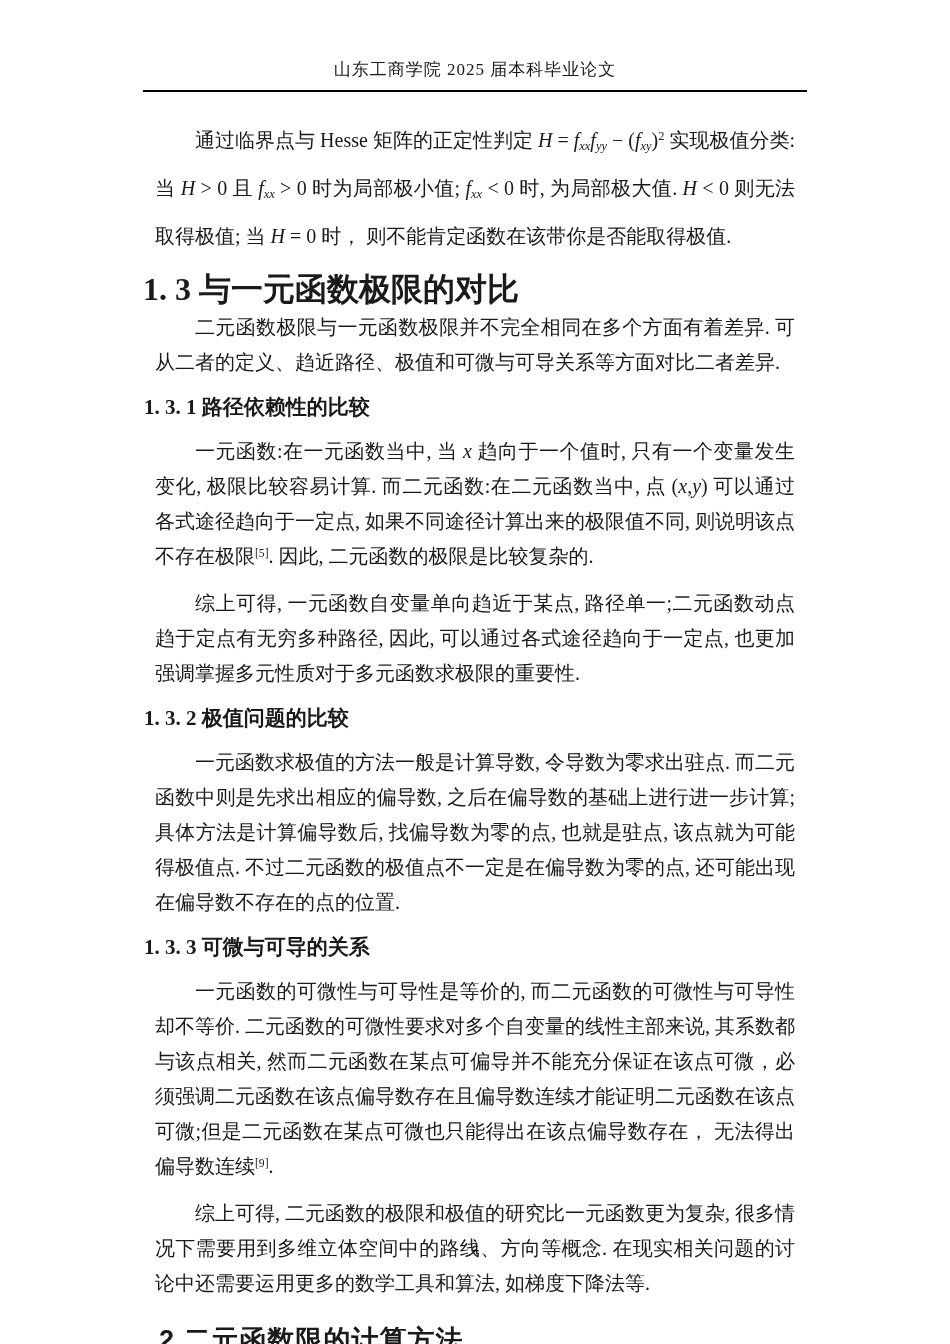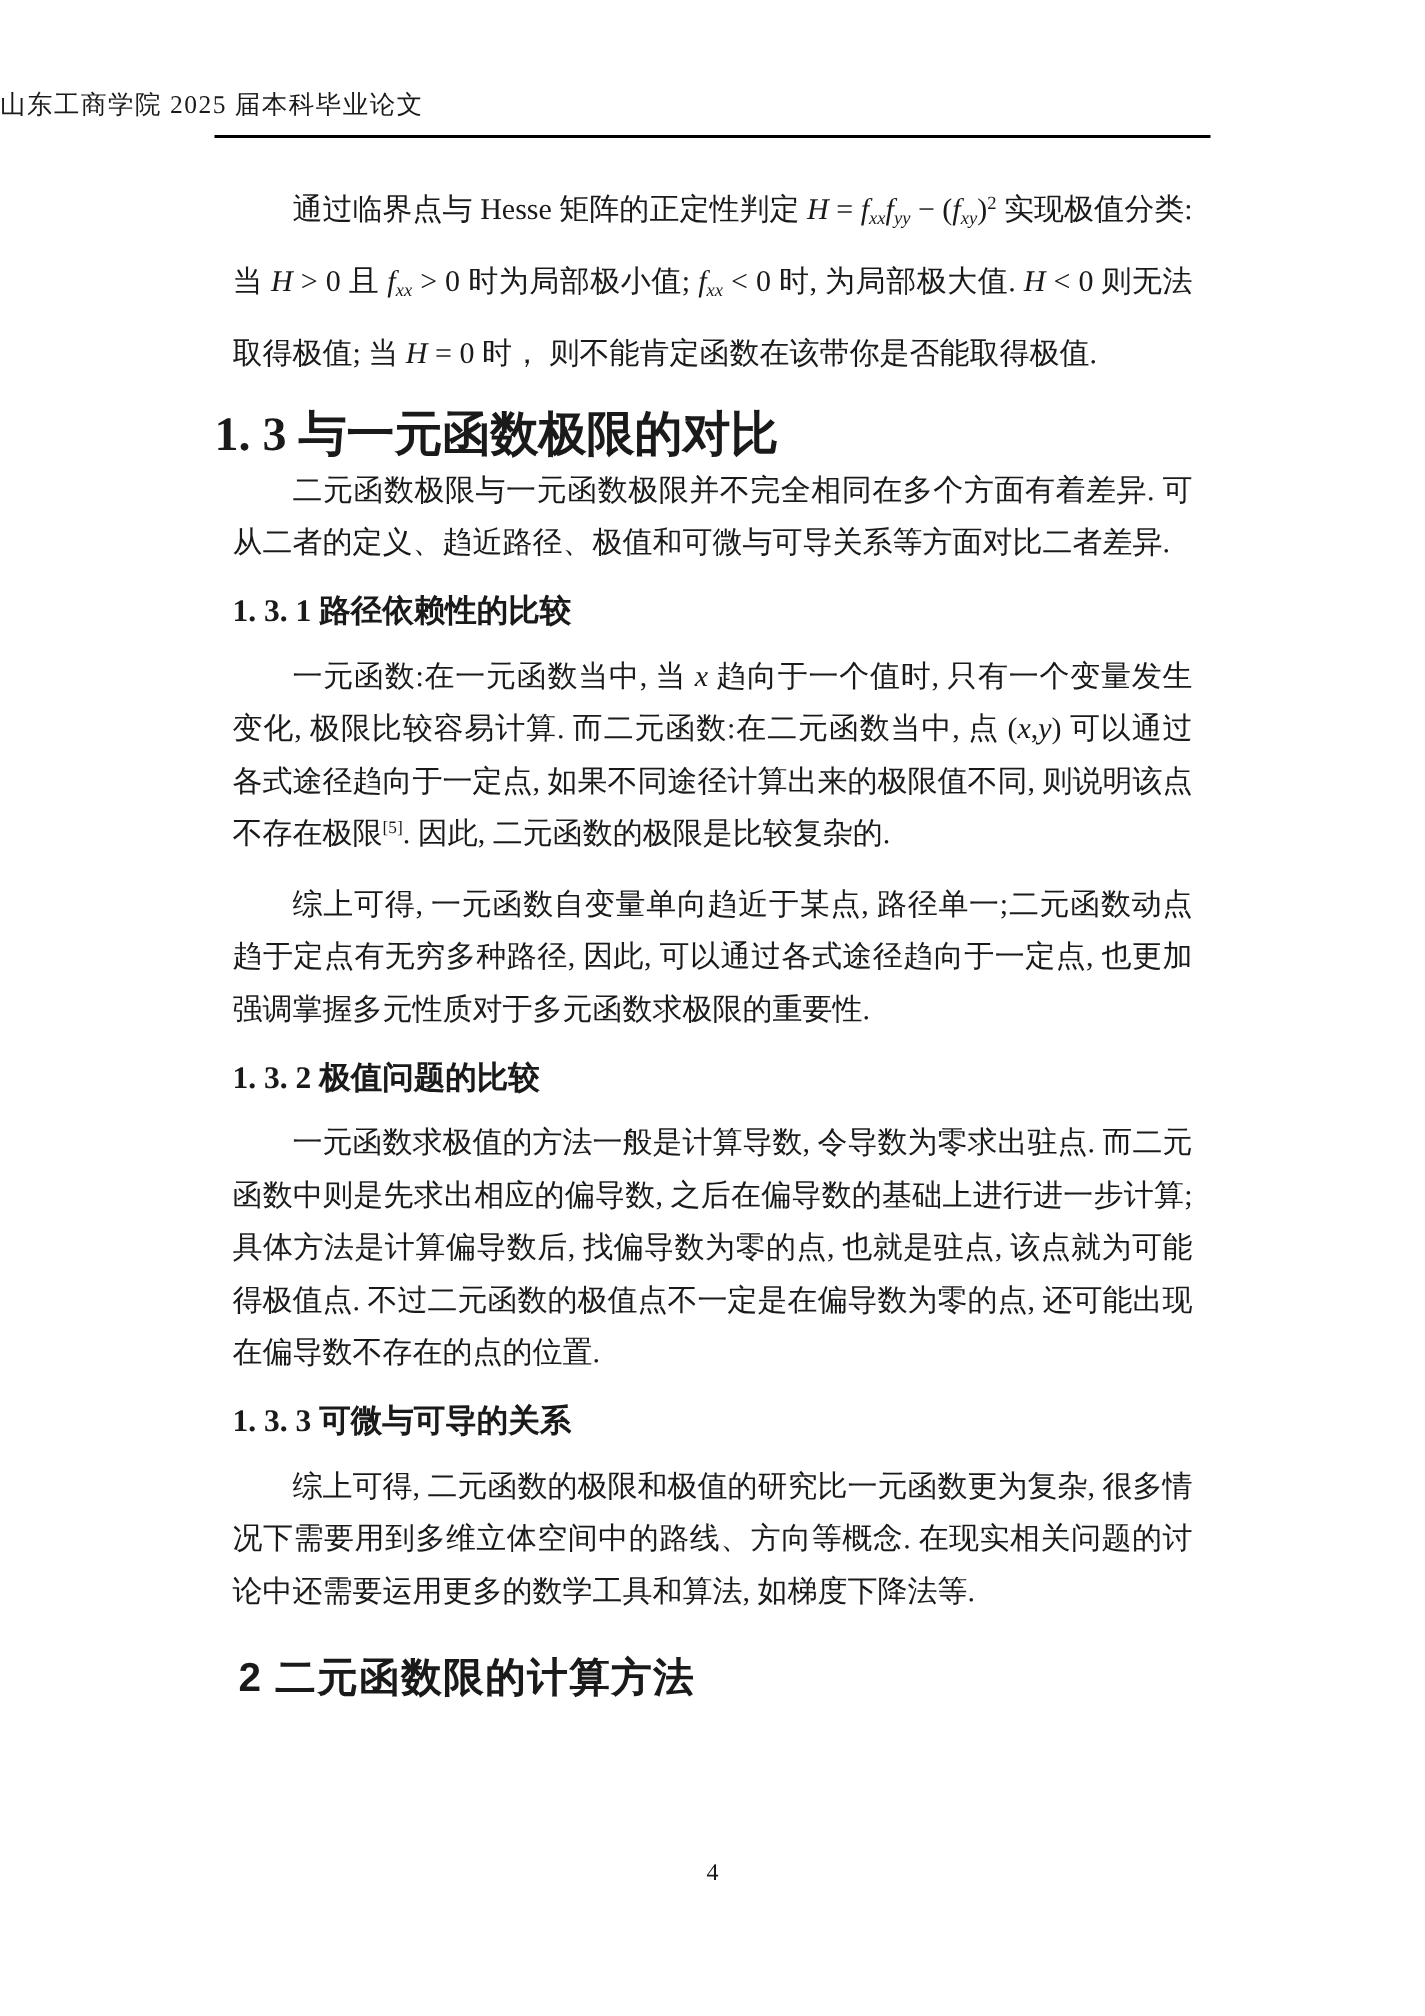--- a/index.html
+++ b/index.html
@@ -7,20 +7,21 @@
     position: relative;
     width: 950px;
     height: 1344px;
     background: #ffffff;
     color: #1a1a1a;
     font-family: "Liberation Serif", "DejaVu Serif", serif;
     overflow: hidden;
   }
   .page-header { padding-top: 58px; }
   .header-text {
+    text-align: center;
     font-size: 17px;
     letter-spacing: 1px;
     color: #1a1a1a;
   }
   .header-rule {
     margin: 9px 143px 0 143px;
     border-top: 2px solid #000000;
     height: 0;
   }
   .content {
@@ -36,21 +37,21 @@
   p.para.wide { line-height: 48px; margin-top: 24px; }
   p.para.after-h { margin-top: 4px; }
   h2.sec1 {
     margin: 4px 0 0 0;
     font-size: 32px;
     line-height: 34px;
     font-weight: 700;
     font-family: "Liberation Serif", "DejaVu Serif", serif;
   }
   h3.sec2 {
-    margin: 12px;
+    margin: 1px;
     font-size: 21px;
     line-height: 30px;
     font-weight: 700;
     font-family: "Liberation Serif", "DejaVu Serif", serif;
   }
   h1.chapter {
     margin: 22px 0 0 16px;
     font-size: 27px;
     line-height: 34px;
     font-weight: 700;
@@ -95,20 +96,21 @@
     <p class="para"><span>一元函数:在一元函数当中, 当 </span><span class="it">x</span><span> 趋向于一个值时, 只有一个变量发生变化, 极限比较容易计算.  而二元函数:在二元函数当中, 点 (</span><span class="it">x</span><span>,</span><span class="it">y</span><span>) 可以通过各式途径趋向于一定点, 如果不同途径计算出来的极限值不同, 则说明该点不存在极限</span><sup class="ref">[5]</sup><span>. 因此, 二元函数的极限是比较复杂的.</span></p>
 
     <p class="para">综上可得, 一元函数自变量单向趋近于某点, 路径单一;二元函数动点趋于定点有无穷多种路径, 因此, 可以通过各式途径趋向于一定点, 也更加强调掌握多元性质对于多元函数求极限的重要性.</p>
 
     <h3 class="sec2">1. 3. 2 极值问题的比较</h3>
 
     <p class="para">一元函数求极值的方法一般是计算导数, 令导数为零求出驻点.  而二元函数中则是先求出相应的偏导数, 之后在偏导数的基础上进行进一步计算;具体方法是计算偏导数后, 找偏导数为零的点, 也就是驻点, 该点就为可能得极值点.  不过二元函数的极值点不一定是在偏导数为零的点, 还可能出现在偏导数不存在的点的位置.</p>
 
     <h3 class="sec2">1. 3. 3 可微与可导的关系</h3>
 
+    <p class="para"><span>一元函数的可微性与可导性是等价的, 而二元函数的可微性与可导性却不等价.  二元函数的可微性要求对多个自变量的线性主部来说, 其系数都与该点相关, 然而二元函数在某点可偏导并不能充分保证在该点可微，必须强调二元函数在该点偏导数存在且偏导数连续才能证明二元函数在该点可微;但是二元函数在某点可微也只能得出在该点偏导数存在， 无法得出偏导数连续</span><sup class="ref">[9]</sup><span>.</span></p>
 
     <p class="para">综上可得, 二元函数的极限和极值的研究比一元函数更为复杂, 很多情况下需要用到多维立体空间中的路线、方向等概念. 在现实相关问题的讨论中还需要运用更多的数学工具和算法, 如梯度下降法等.</p>
 
     <h1 class="chapter">2  二元函数限的计算方法</h1>
 
   </div>
 
   <div class="page-number">4</div>
 
 </div>

